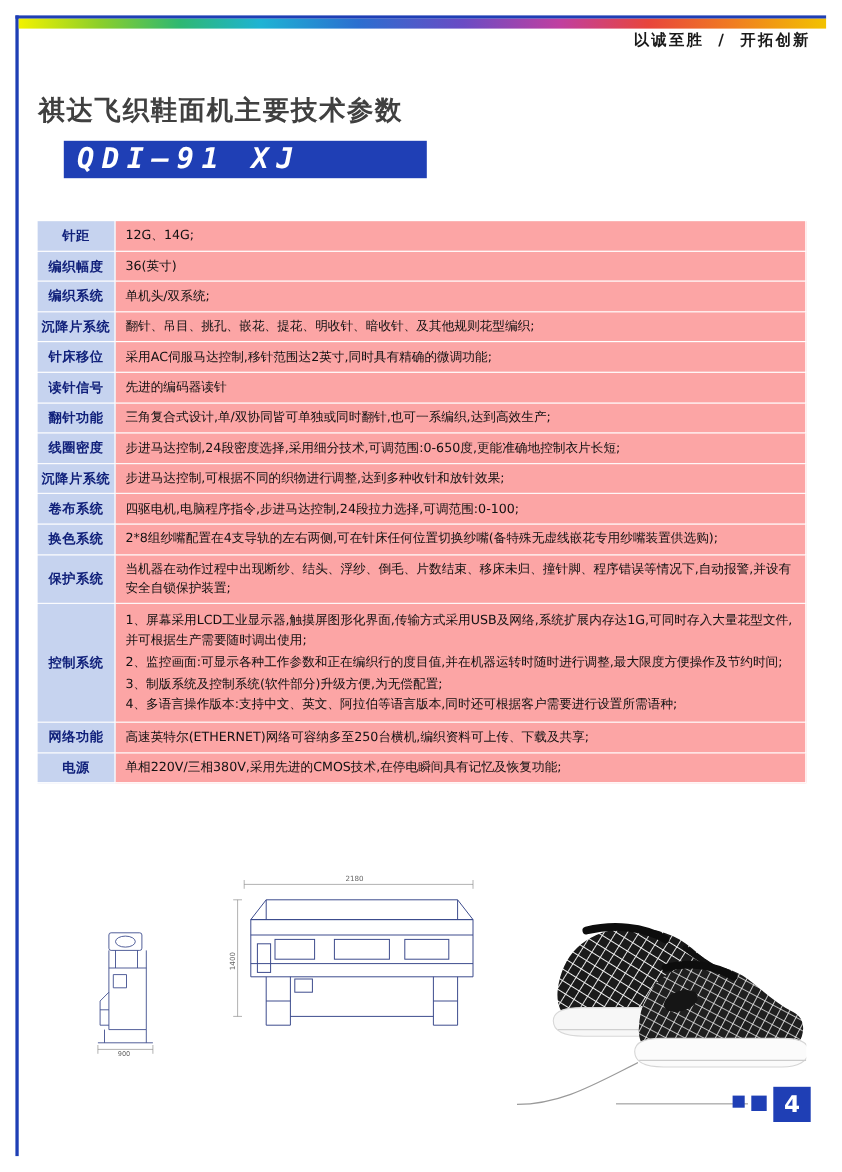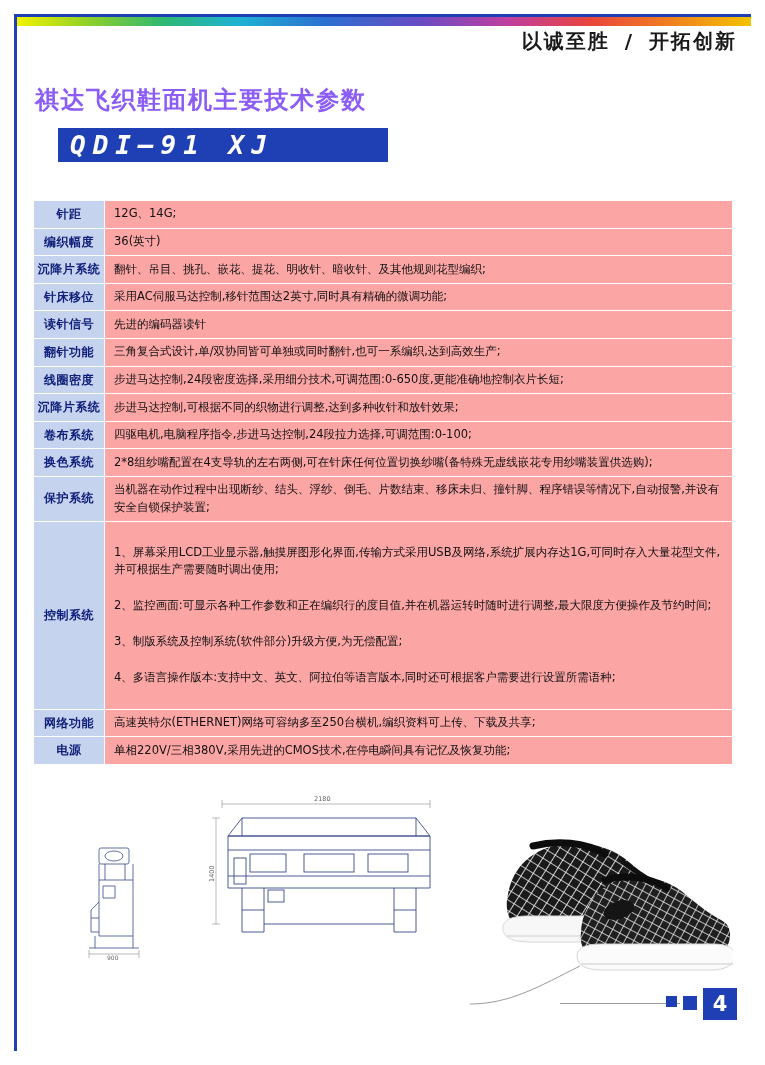--- a/index.html
+++ b/index.html
@@ -33,35 +33,35 @@
     background: linear-gradient(to right,
       #f2f200 0%, #8ccf2a 10%, #2eb872 20%, #1fb3d4 30%,
       #2b6fd0 42%, #6a4bc4 55%, #c03fa0 67%, #e8453c 78%,
       #f07a22 88%, #f2c200 100%);
   }
 
   
   .header-slogan {
     position: absolute;
     right: 28px; top: 28px;
-    font-size: 20px;
+    font-size: 14px;
     font-weight: bold;
     letter-spacing: 2px;
     color: #1a1a1a;
     white-space: nowrap;
   }
   .header-slogan .slash { color: #1a1a1a; margin: 0 6px; }
 
   
   .doc-title {
     position: absolute;
     left: 35px; top: 84px;
     font-size: 24px;
     font-weight: bold;
-    color: #8b5cf6;
+    color: #404040;
     letter-spacing: 1.5px;
   }
   .model-banner {
     position: absolute;
     left: 58px; top: 128px;
     width: 330px; height: 34px;
     background: #1f3fb5;
   }
   .model-banner-text {
     position: absolute;
@@ -102,21 +102,21 @@
     font-size: 12px;
     letter-spacing: 0.5px;
     padding: 4px 2px;
   }
   .spec-table td.value {
     background: #fca5a5;
     padding-left: 9px;
   }
   .spec-table tr.control-row td.label { font-weight: bold; }
   .control-list { margin: 0; padding: 0; list-style: none; }
-  .control-list li { margin: 18px 0; }
+  .control-list li { margin: 2px 0; }
 
   
   .images-area {
     position: absolute;
     left: 33px; top: 782px;
     width: 700px; height: 215px; text-align: center;
   }
 
   
   .drawing-side { position: absolute; left: 48px; top: 58px; }
@@ -182,20 +182,24 @@
 
 <table class="spec-table">
   <tbody>
     <tr>
       <td class="label">针距</td>
       <td class="value">12G、14G;</td>
     </tr>
     <tr>
       <td class="label">编织幅度</td>
       <td class="value">36(英寸)</td>
+    </tr>
+    <tr>
+      <td class="label">编织系统</td>
+      <td class="value">单机头/双系统;</td>
     </tr>
     <tr>
       <td class="label">沉降片系统</td>
       <td class="value">翻针、吊目、挑孔、嵌花、提花、明收针、暗收针、及其他规则花型编织;</td>
     </tr>
     <tr>
       <td class="label">针床移位</td>
       <td class="value">采用AC伺服马达控制,移针范围达2英寸,同时具有精确的微调功能;</td>
     </tr>
     <tr>

